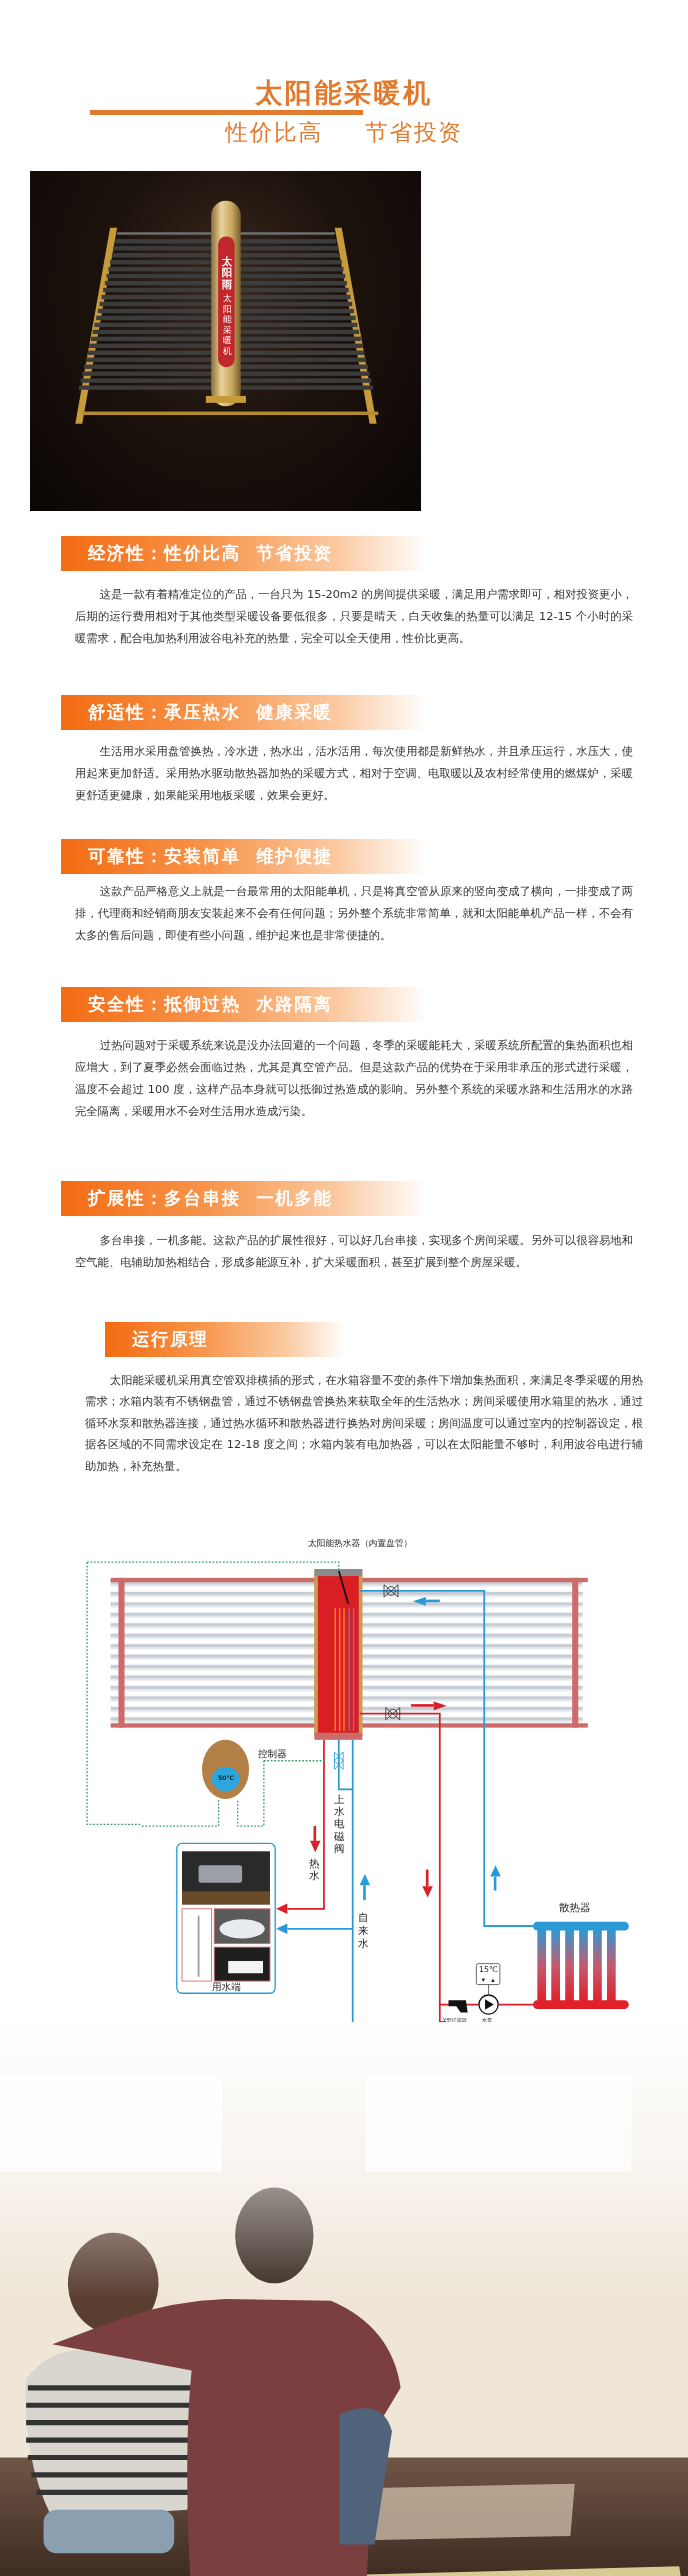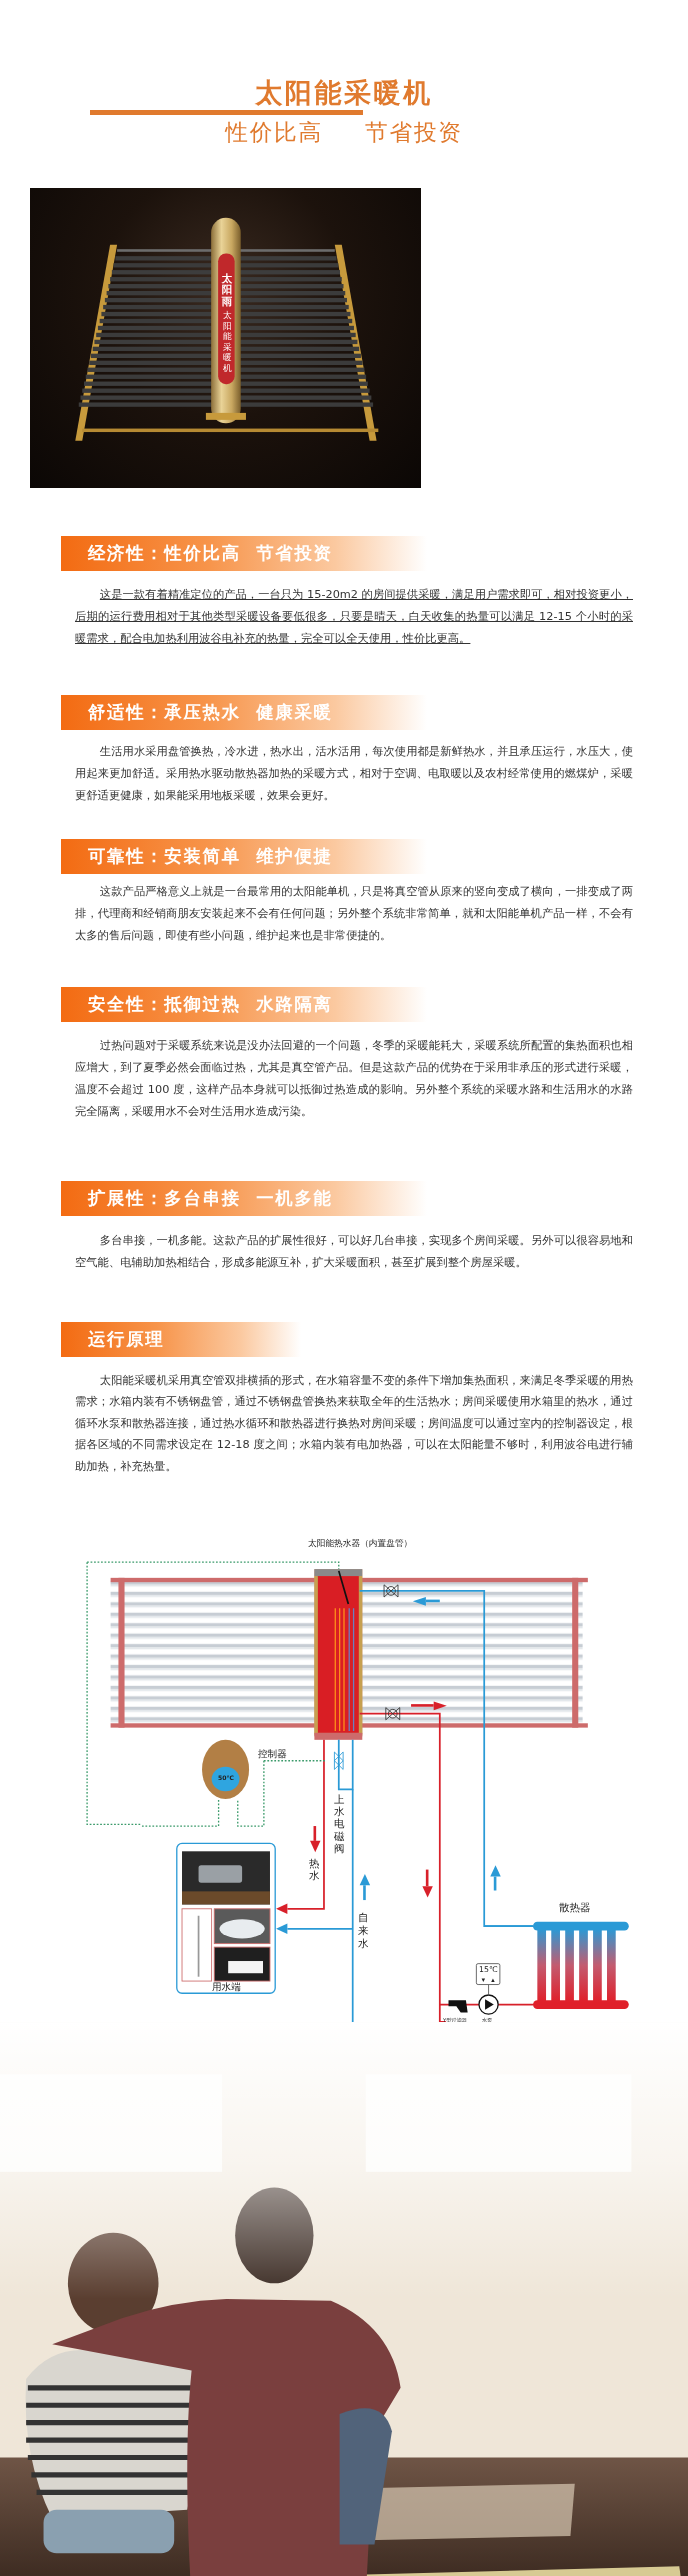--- a/index.html
+++ b/index.html
@@ -2,21 +2,21 @@
 <html style="font-size:14px"><head>
 <meta charset="utf-8">
 <style>
   * { box-sizing: border-box; margin: 0; padding: 0; }
   body { width: 688px; height: 2576px; background: #ffffff; font-family: "DejaVu Sans", sans-serif; position: relative; overflow: hidden; color: #333; }
   .abs { position: absolute; }
 
   
   .hero-title { position: absolute; top: 75px; left: 0; width: 688px; text-align: center; font-size: 27px; font-weight: bold; color: #e07a2e; letter-spacing: 2.6px; }
   .hero-sub { position: absolute; top: 117px; left: 0; width: 688px; text-align: center; font-size: 22.7px; color: #e07a2e; letter-spacing: 1.7px; word-spacing: 12.2px; }
-  .product-box { position: absolute; top: 188px; left: 30px; width: 391px; height: 300px; background: radial-gradient(ellipse at 50% 35%, #3a2a20 0%, #1c120c 45%, #0b0705 100%); overflow: hidden; }
+  .product-box { position: absolute; top: 171px; left: 30px; width: 391px; height: 340px; background: radial-gradient(ellipse at 50% 35%, #3a2a20 0%, #1c120c 45%, #0b0705 100%); overflow: hidden; }
 
   
   .sec-head { position: absolute; left: 61px; height: 35px; background: linear-gradient(90deg, #f36b12 0%, #f7944a 40%, #fbc9a0 75%, rgba(255,255,255,0) 100%); color: #fff; font-weight: bold; font-size: 17.4px; line-height: 35px; padding-left: 27px; letter-spacing: 1.7px; }
   .sec-body { position: absolute; left: 75px; width: 558px; font-size: 11.3px; line-height: 22px; color: #333; text-align: justify; }
   .sec-body p { text-indent: 2.2em; }
 
   
   .diagram { position: absolute; top: 1521px; left: 0; width: 688px; height: 523px; }
   .lbl { position: absolute; font-size: 9.6px; color: #222; white-space: nowrap; }
 
@@ -105,21 +105,21 @@
 
     <rect x="208" y="34" width="34" height="236" rx="17" fill="url(#tank)"></rect>
     <rect x="216" y="75" width="19" height="150" rx="9" fill="#c0282b"></rect>
     <rect x="202" y="258" width="46" height="8" fill="#c79a3c"></rect>
   </svg>
   <div class="abs" style="top:85px; left:191px; width:12.2px; font-size:10.5px; line-height:11.3px; color:#fff; font-weight:bold; word-break:break-all; text-align:center;">太阳雨</div>
   <div class="abs" style="top:122px; left:192px; width:10.5px; font-size:8.7px; line-height:10.5px; color:#fff; word-break:break-all; text-align:center;">太阳能采暖机</div>
 </div>
 
 <div class="sec-head" style="top:536px; width:366px; white-space:pre;">经济性：性价比高  节省投资</div>
-<div class="sec-body" style="top:584px;text-decoration:underline;">
+<div class="sec-body" style="top:584px;">
     <p>这是一款有着精准定位的产品，一台只为 15-20m2 的房间提供采暖，满足用户需求即可，相对投资更小，后期的运行费用相对于其他类型采暖设备要低很多，只要是晴天，白天收集的热量可以满足 12-15 个小时的采暖需求，配合电加热利用波谷电补充的热量，完全可以全天使用，性价比更高。</p>
   </div>
 
 <div class="sec-head" style="top:695px; width:366px; white-space:pre;">舒适性：承压热水  健康采暖</div>
 <div class="sec-body" style="top:741px;">
     <p>生活用水采用盘管换热，冷水进，热水出，活水活用，每次使用都是新鲜热水，并且承压运行，水压大，使用起来更加舒适。采用热水驱动散热器加热的采暖方式，相对于空调、电取暖以及农村经常使用的燃煤炉，采暖更舒适更健康，如果能采用地板采暖，效果会更好。</p>
   </div>
 
 <div class="sec-head" style="top:839px; width:366px; white-space:pre;">可靠性：安装简单  维护便捷</div>
 <div class="sec-body" style="top:881px;">
@@ -129,22 +129,22 @@
 <div class="sec-head" style="top:987px; width:366px; white-space:pre;">安全性：抵御过热  水路隔离</div>
 <div class="sec-body" style="top:1035px;">
     <p>过热问题对于采暖系统来说是没办法回避的一个问题，冬季的采暖能耗大，采暖系统所配置的集热面积也相应增大，到了夏季必然会面临过热，尤其是真空管产品。但是这款产品的优势在于采用非承压的形式进行采暖，温度不会超过 100 度，这样产品本身就可以抵御过热造成的影响。另外整个系统的采暖水路和生活用水的水路完全隔离，采暖用水不会对生活用水造成污染。</p>
   </div>
 
 <div class="sec-head" style="top:1181px; width:366px; white-space:pre;">扩展性：多台串接  一机多能</div>
 <div class="sec-body" style="top:1230px;">
     <p>多台串接，一机多能。这款产品的扩展性很好，可以好几台串接，实现多个房间采暖。另外可以很容易地和空气能、电辅助加热相结合，形成多能源互补，扩大采暖面积，甚至扩展到整个房屋采暖。</p>
   </div>
 
-<div class="sec-head" style="top:1322px; width:240px;">运行原理</div>
-<div class="sec-body" style="top:1370px; line-height:21.4px;">
+<div class="sec-head" style="top:1322px; width:240px;margin-left:44px;">运行原理</div>
+<div class="sec-body" style="top:1370px; line-height:21.4px;margin-left:10px;">
     <p>太阳能采暖机采用真空管双排横插的形式，在水箱容量不变的条件下增加集热面积，来满足冬季采暖的用热需求；水箱内装有不锈钢盘管，通过不锈钢盘管换热来获取全年的生活热水；房间采暖使用水箱里的热水，通过循环水泵和散热器连接，通过热水循环和散热器进行换热对房间采暖；房间温度可以通过室内的控制器设定，根据各区域的不同需求设定在 12-18 度之间；水箱内装有电加热器，可以在太阳能量不够时，利用波谷电进行辅助加热，补充热量。</p>
   </div>
 
 <div class="diagram">
   <svg width="688" height="523" viewBox="0 1745 790 600" style="position:absolute; top:0; left:0;">
     <defs>
       <linearGradient id="rad" x1="0" y1="0" x2="0" y2="1">
         <stop offset="0" stop-color="#2a9ad6"></stop>
           <stop offset="0.5" stop-color="#c35b6f"></stop>
           <stop offset="1" stop-color="#e0202a"></stop>

